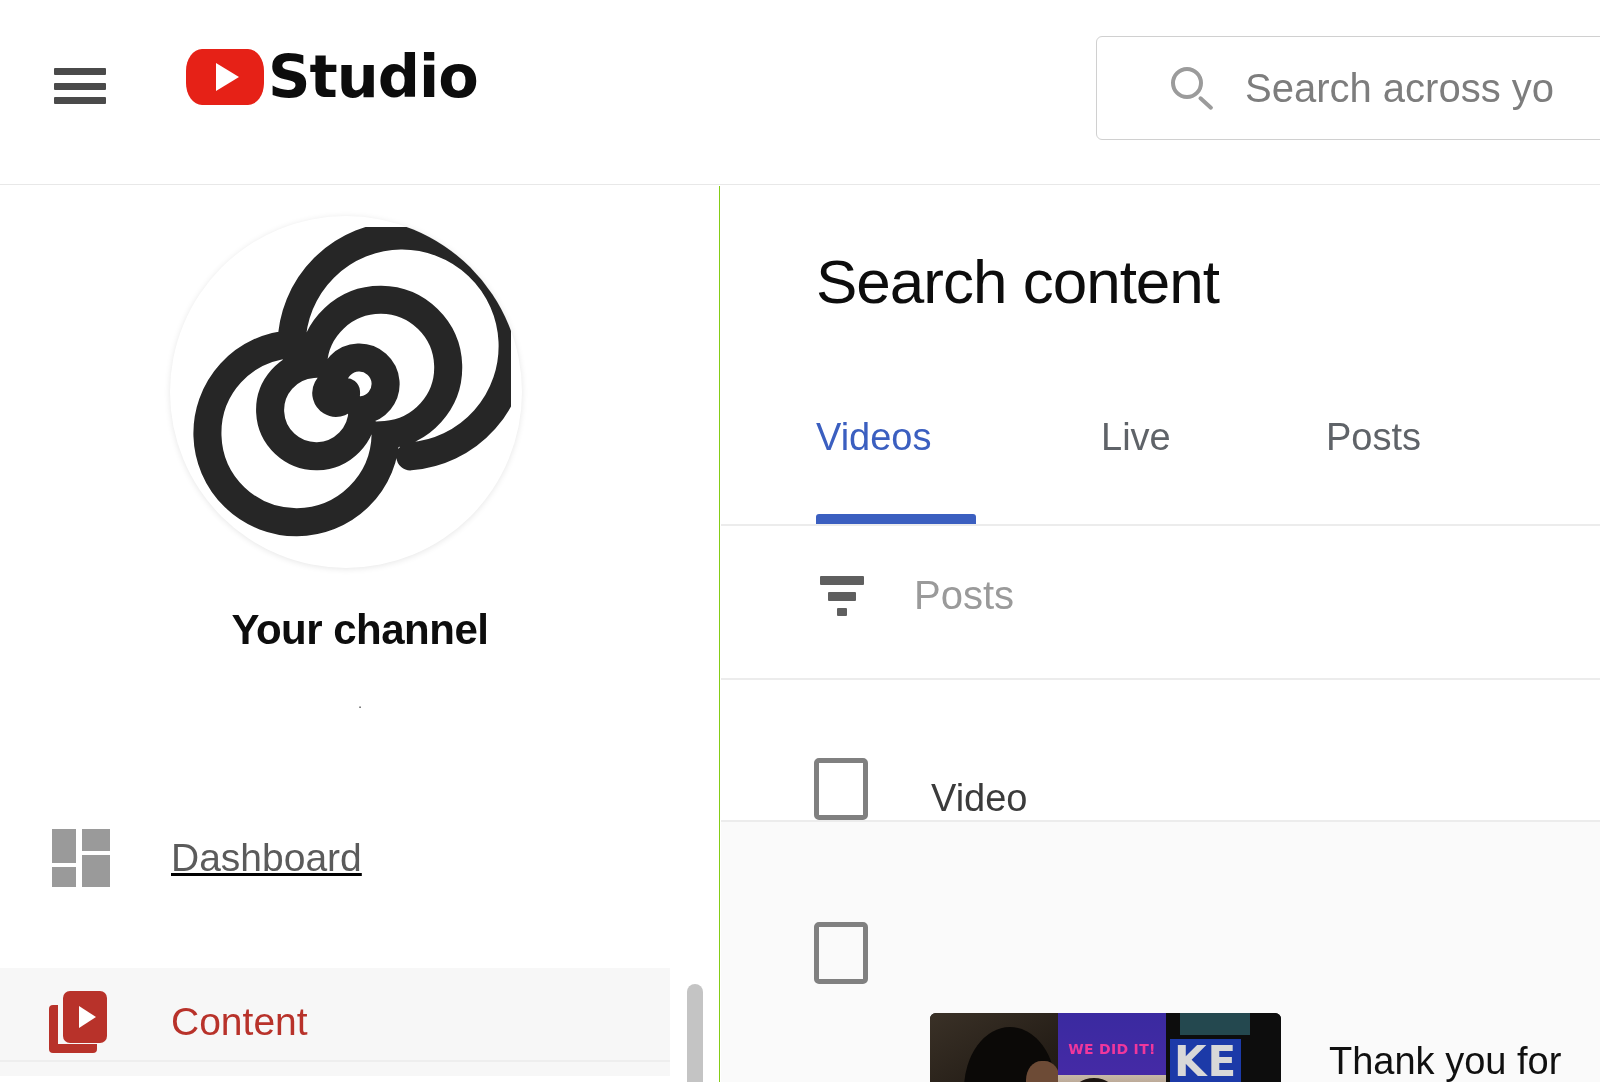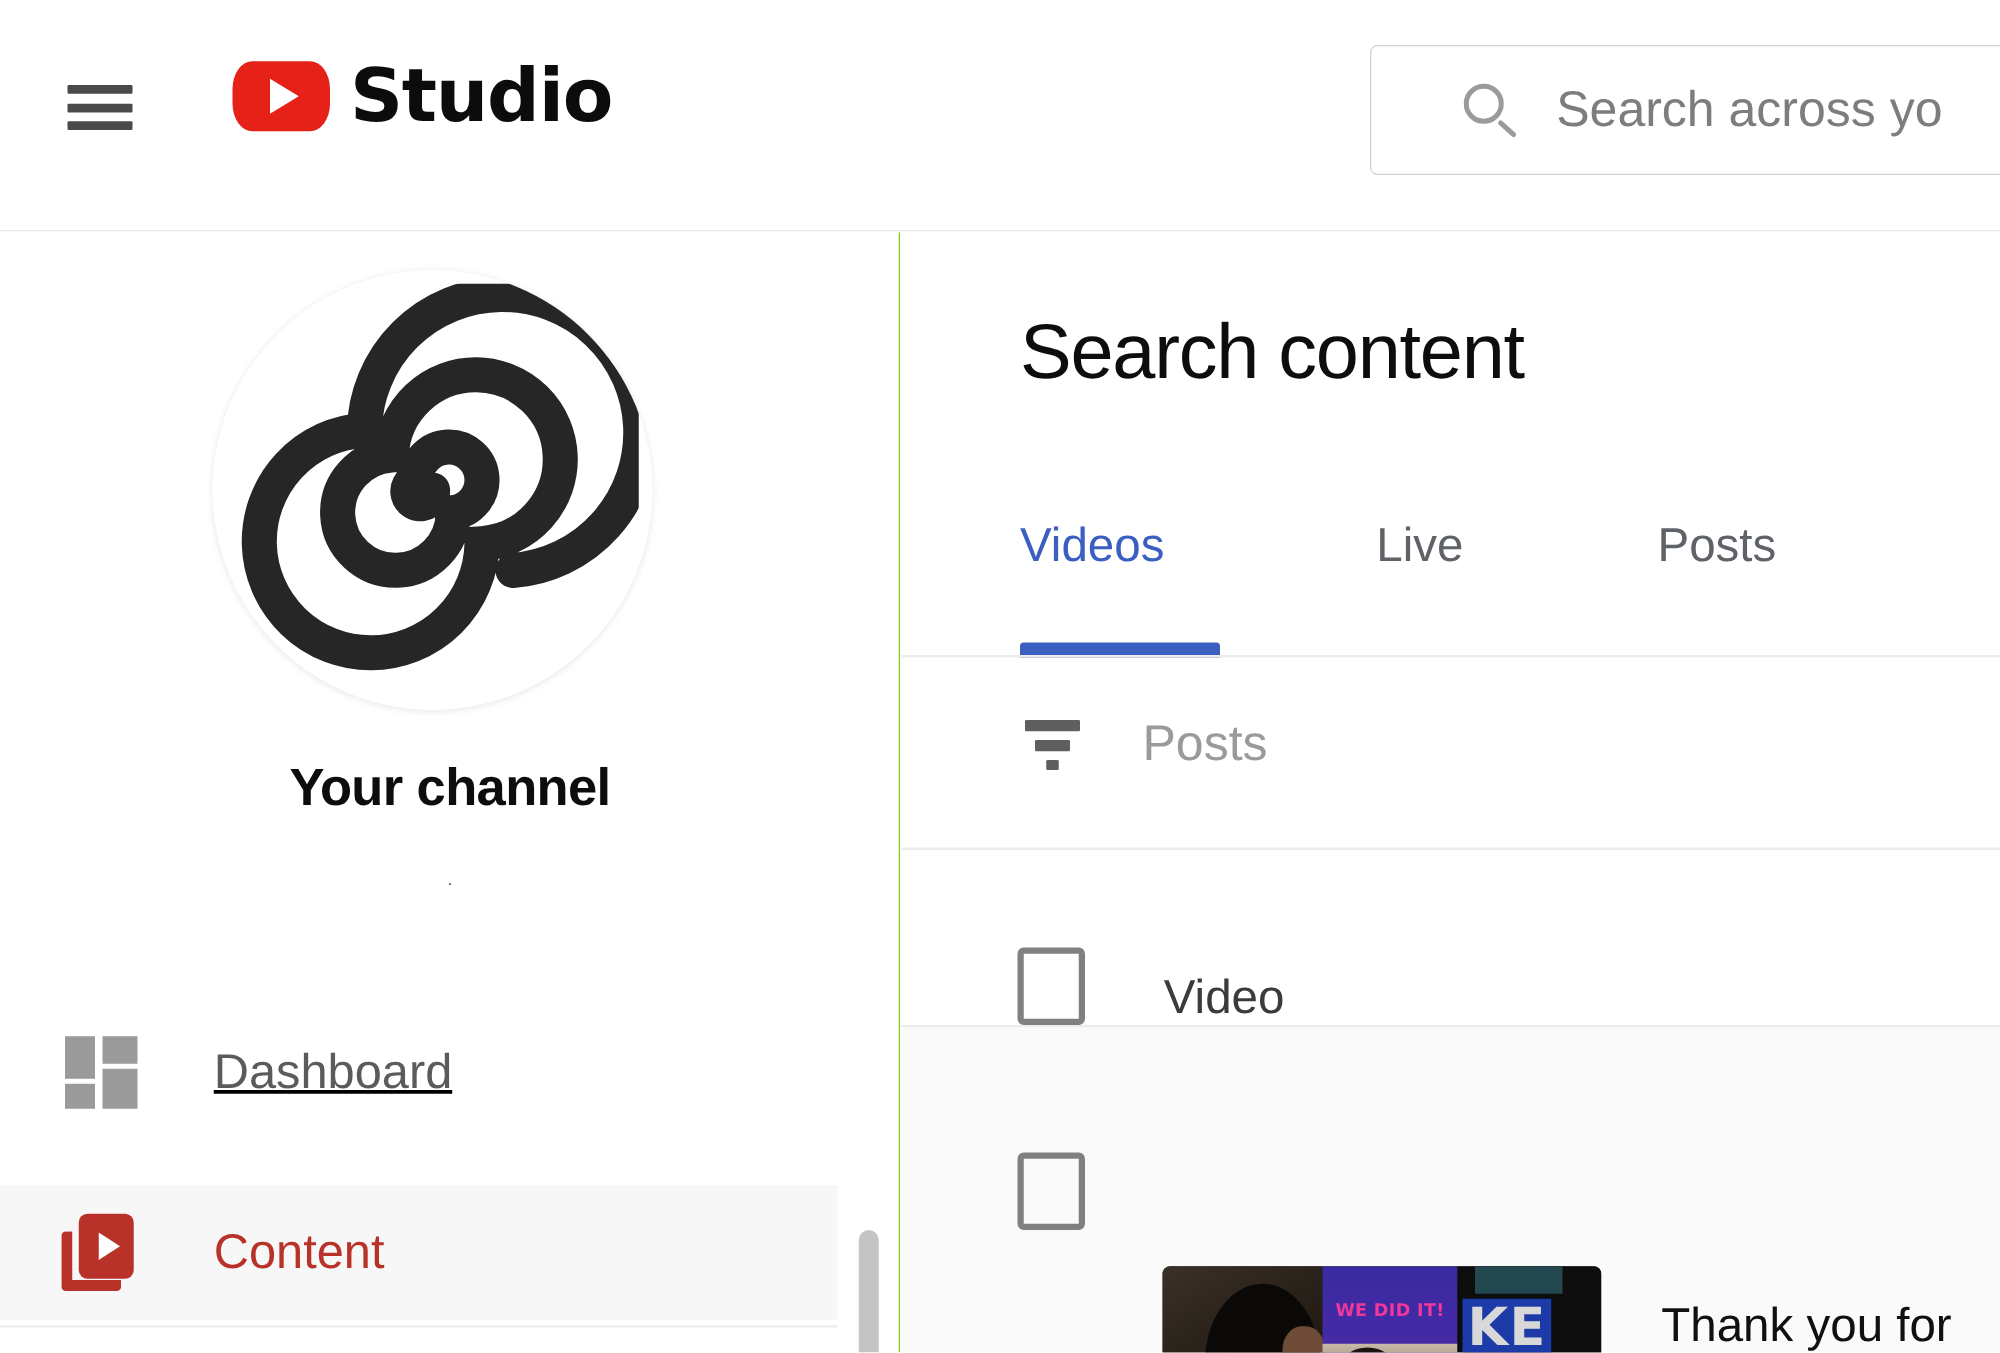--- a/index.html
+++ b/index.html
@@ -17,21 +17,21 @@
     background: #ffffff; border-bottom: 1px solid #e8e8e8;
   }
   .hamburger {
     position: absolute; left: 54px; top: 63px;
     width: 52px; height: 46px; cursor: pointer;
     display: flex; flex-direction: column; justify-content: space-between;
     padding: 5px 0;
   }
   .hamburger span { display:block; width: 52px; height: 7px; background: #4a4a4a; border-radius: 1px; }
 
-  .brand { position: absolute; left: 186px; top: 47px; display: flex; align-items: center; gap: 16px; }
+  .brand { position: absolute; left: 186px; top: 47px; display: flex; align-items: center; gap: 4px; }
   .yt-mark {
     width: 78px; height: 56px; background: #e62117;
     border-radius: 16px / 22px;
     display: flex; align-items: center; justify-content: center;
   }
   .yt-mark .tri {
     width: 0; height: 0; margin-left: 5px;
     border-left: 23px solid #ffffff;
     border-top: 14px solid transparent;
     border-bottom: 14px solid transparent;
@@ -85,21 +85,21 @@
   }
 
   .nav-item {
     position: absolute; left: 0; width: 670px; height: 108px;
     display: flex; align-items: center; cursor: pointer;
   }
   .nav-item .nav-ico { width: 86px; margin-left: 38px; display:flex; align-items:center; justify-content:center; }
   .nav-item .nav-label { font-size: 39px; margin-left: 47px; }
   #nav-dashboard { top: 618px; text-decoration: underline; }
   #nav-dashboard .nav-label { color: #5b5b5b; font-weight: 400; }
-  #nav-content { top: 762px; background: #f7f7f7; }
+  #nav-content { top: 782px; background: #f7f7f7; }
   #nav-content .nav-label { color: #b8322a; font-weight: 400; }
 
   .dash-ico { position: relative; width: 58px; height: 58px; }
   .dash-ico span { position: absolute; background: #9a9a9a; }
   .dash-ico .a { left:0;  top:0;  width: 24px; height: 34px; }
   .dash-ico .b { left:30px;top:0;  width: 28px; height: 22px; }
   .dash-ico .c { left:0;  top:38px;width: 24px; height: 20px; }
   .dash-ico .d { left:30px;top:26px;width: 28px; height: 32px; }
 
   .content-ico { position: relative; width: 64px; height: 62px; }

